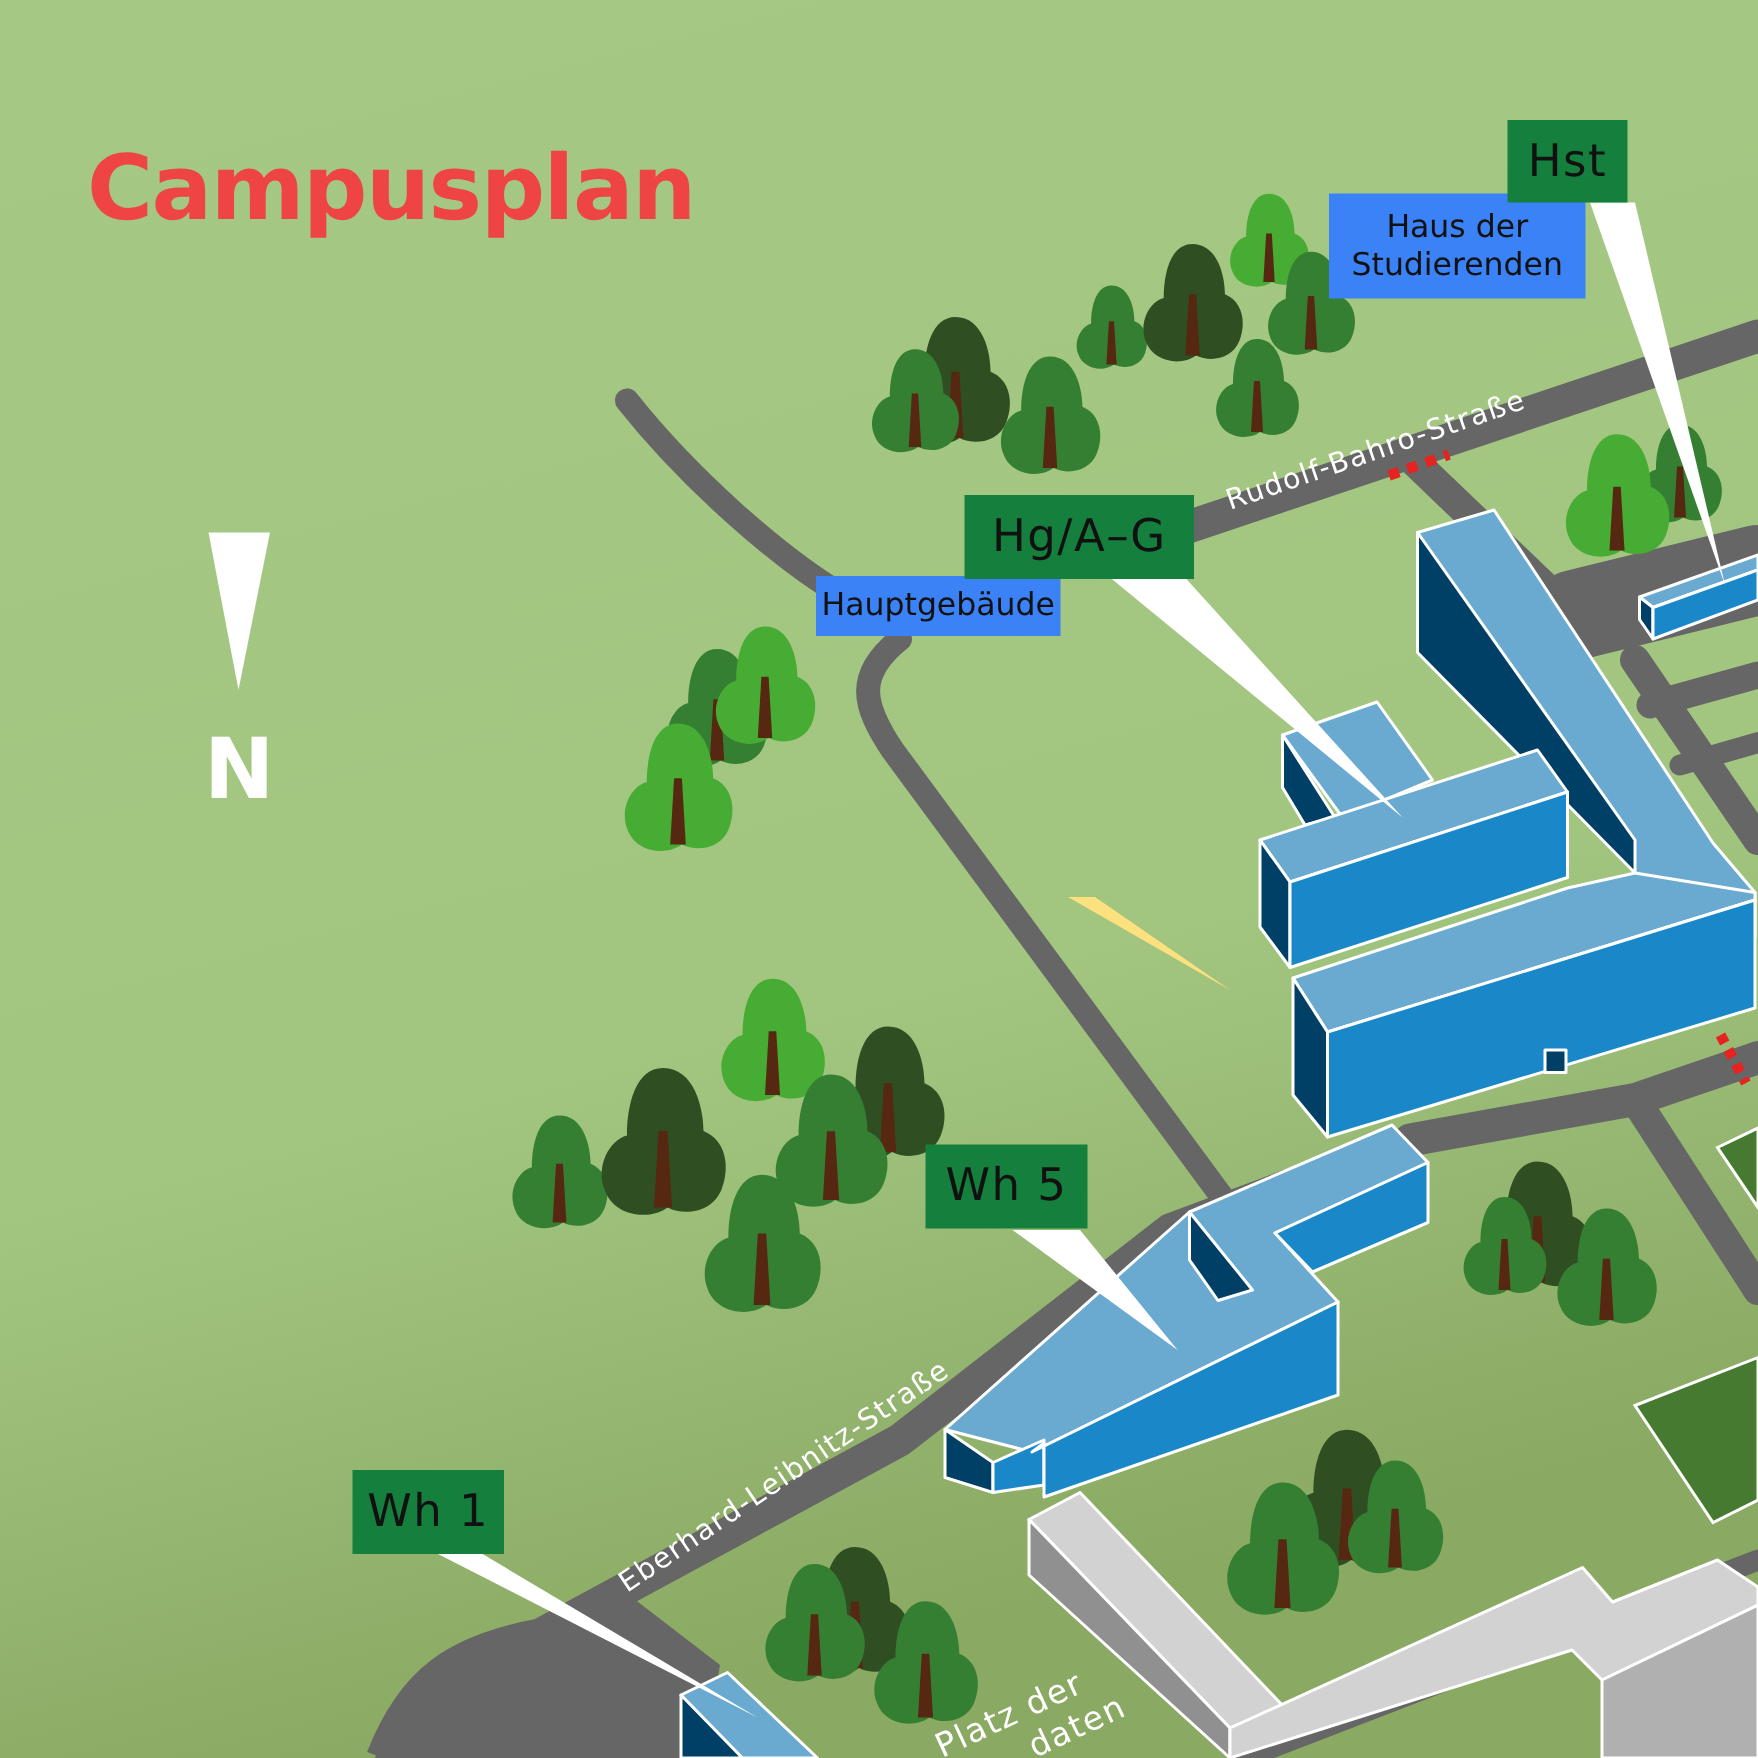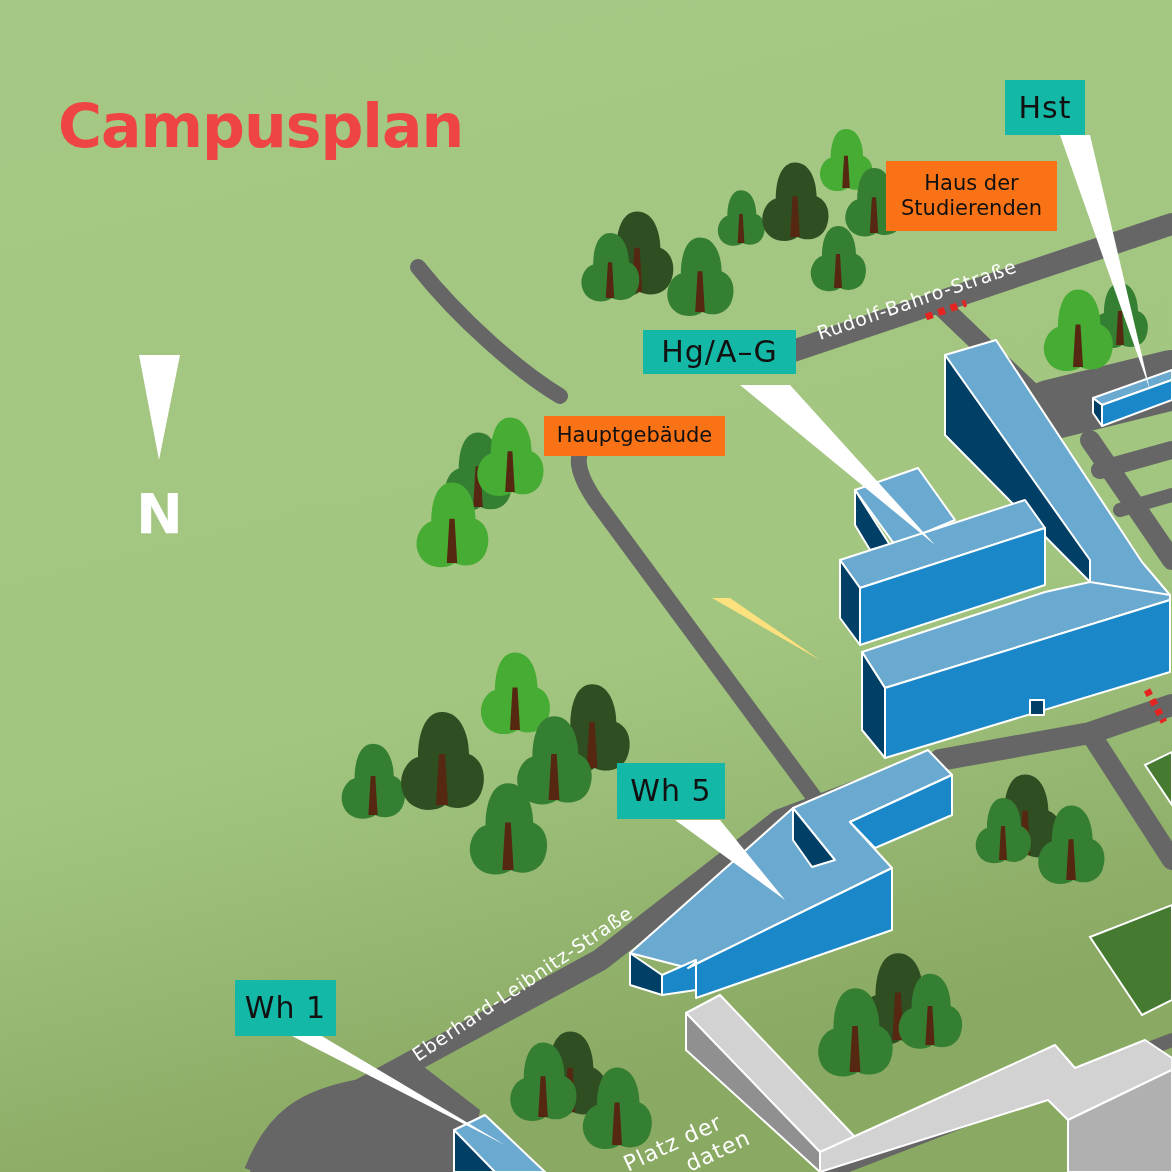--- a/index.html
+++ b/index.html
@@ -12,29 +12,29 @@
       position: absolute; left: 58px; top: 96px;
       font-family: "DejaVu Sans", sans-serif; font-weight: bold;
       font-size: 60px; color: #ef4444; letter-spacing: -1px; line-height: 1;
     }
     .north-letter {
       position: absolute; left: 136px; top: 486px;
       font-family: "DejaVu Sans", sans-serif; font-weight: bold; font-size: 56px;
       color: #ffffff; line-height: 1;
     }
     .code-label {
-      position: absolute; background: #14b8a6; color: #111111;
+      position: absolute; background: #15803d; color: #111111;
       font-family: "DejaVu Sans", sans-serif; font-size: 30px; line-height: 1;
       display: flex; align-items: center; justify-content: center;
       letter-spacing: 1px;
     }
     .name-label {
-      position: absolute; background: #f97316; color: #111111;
+      position: absolute; background: #3b82f6; color: #111111;
       font-family: "DejaVu Sans", sans-serif; font-size: 21px; line-height: 1.2;
-      display: flex; align-items: center; justify-content: center; text-align: center; margin-top: 32px;
+      display: flex; align-items: center; justify-content: center; text-align: center;
     }
     .street-text {
       font-family: "DejaVu Sans", sans-serif; font-size: 19px; fill: #ffffff;
       letter-spacing: 1px;
     }
     .place-text {
       font-family: "DejaVu Sans", sans-serif; font-size: 22px; fill: #ffffff;
       letter-spacing: 1px;
     }
   </style>
@@ -272,20 +272,20 @@
     <polygon points="712,598 730,598 820,660" fill="#fde17e"></polygon>
 
     <polygon points="139,355 180,355 159,460" fill="#ffffff"></polygon>
   </svg>
 
   <div class="title">Campusplan</div>
   <div class="north-letter">N</div>
 
   
   <div class="name-label" style="left:886px; top:129px; width:171px; height:70px;">Haus der Studierenden</div>
-  <div class="name-label" style="left:544px; top:384px; width:181px; height:40px;">Hauptgebäude</div>
+  <div class="name-label" style="left:544px; top:384px; width:163px; height:40px;">Hauptgebäude</div>
 
   
   <div class="code-label" style="left:1005px; top:80px; width:80px; height:55px;">Hst</div>
-  <div class="code-label" style="left:643px; top:330px; width:153px; height:44px;">Hg/A–G</div>
+  <div class="code-label" style="left:643px; top:330px; width:153px; height:56px;">Hg/A–G</div>
   <div class="code-label" style="left:617px; top:763px; width:108px; height:56px;">Wh 5</div>
   <div class="code-label" style="left:235px; top:980px; width:101px; height:56px;">Wh 1</div>
 </div>
 
 </body></html>

